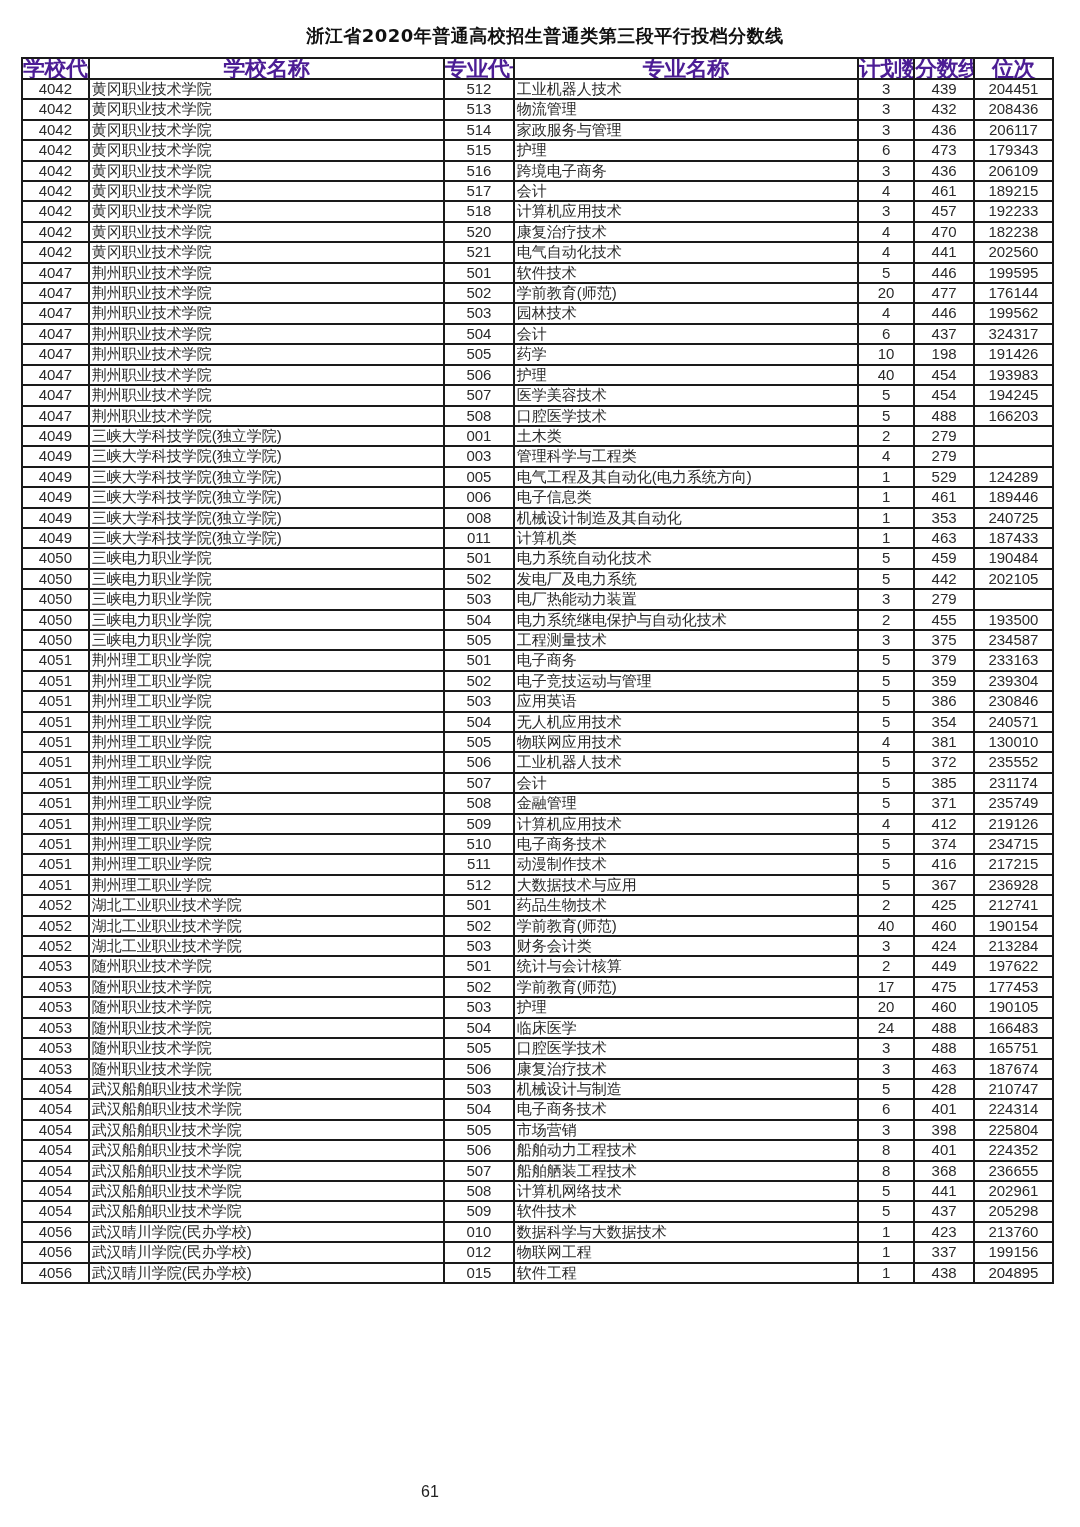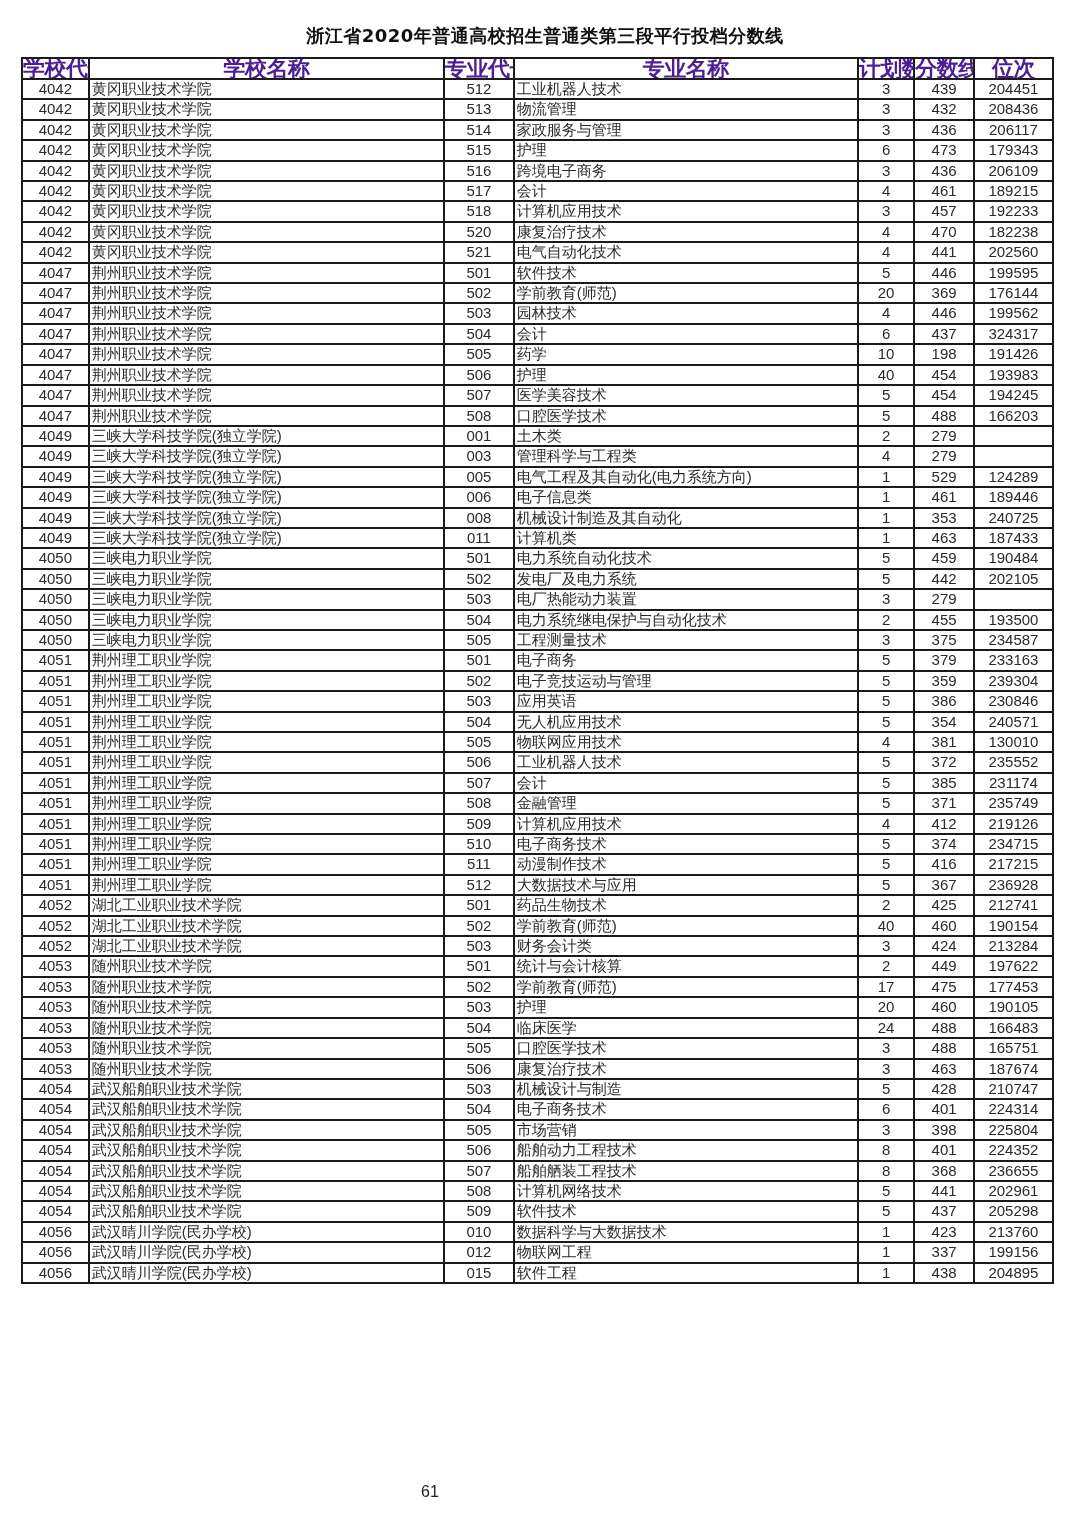--- a/index.html
+++ b/index.html
@@ -195,21 +195,21 @@
         <td class="c-num">5</td>
         <td class="c-num">446</td>
         <td class="c-num">199595</td>
       </tr>
       <tr>
         <td class="c-num">4047</td>
         <td class="c-text">荆州职业技术学院</td>
         <td class="c-num">502</td>
         <td class="c-text">学前教育(师范)</td>
         <td class="c-num">20</td>
-        <td class="c-num">369</td>
+        <td class="c-num">477</td>
         <td class="c-num">176144</td>
       </tr>
       <tr>
         <td class="c-num">4047</td>
         <td class="c-text">荆州职业技术学院</td>
         <td class="c-num">503</td>
         <td class="c-text">园林技术</td>
         <td class="c-num">4</td>
         <td class="c-num">446</td>
         <td class="c-num">199562</td>

